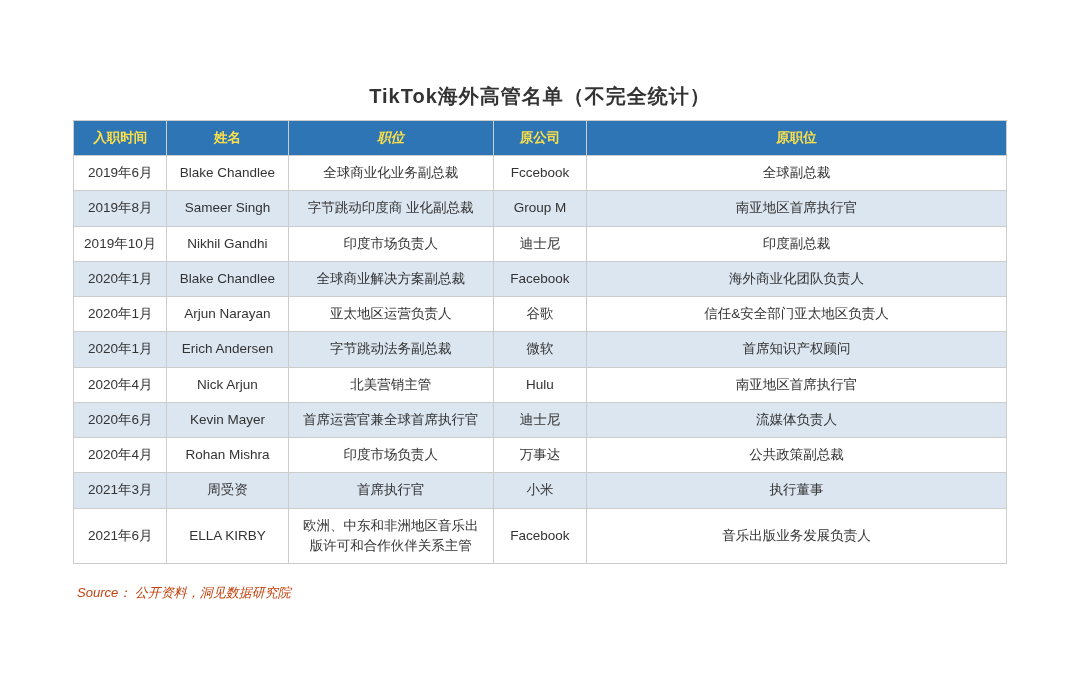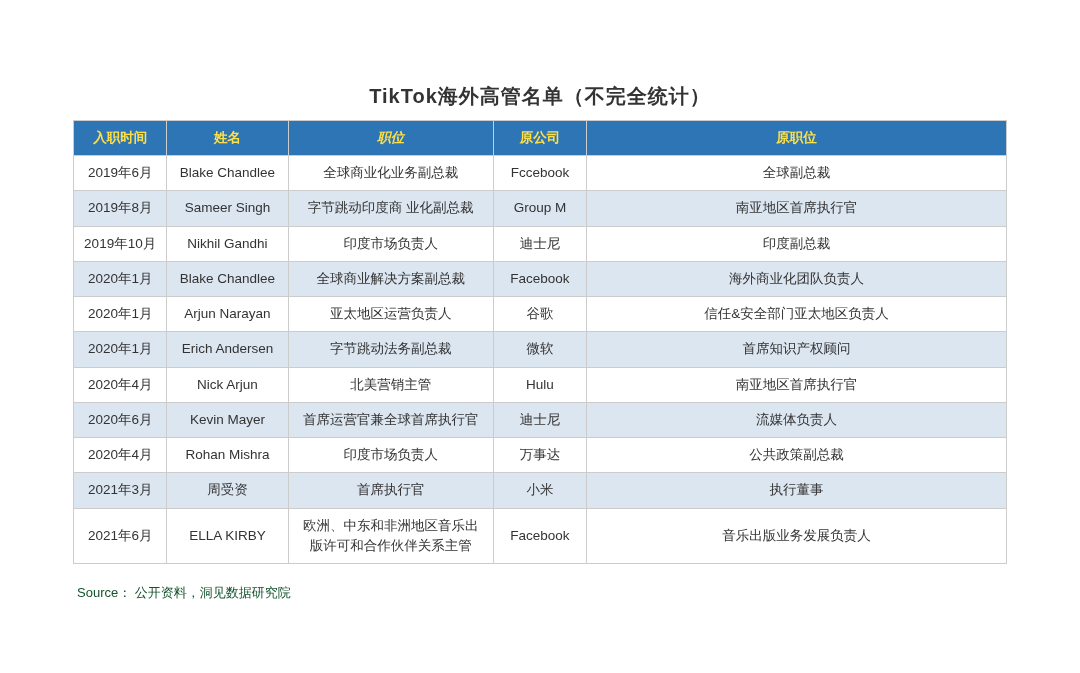--- a/index.html
+++ b/index.html
@@ -48,22 +48,23 @@
     }
     tbody tr:nth-child(even) {
       background-color: #dce6f1;
     }
     tbody tr:nth-child(odd) {
       background-color: #ffffff;
     }
     .source {
       margin-top: 20px;
       font-size: 13px;
-      color: #14532d;
+      color: #c2410c;
       padding-left: 4px;
+      font-style: italic;
     }
     .col-date { width: 10%; }
     .col-name { width: 13%; }
     .col-position { width: 22%; font-style: italic; }
     .col-company { width: 10%; }
     .col-prev-position { width: 45%; }
   </style>
 </head>
 <body>
 

